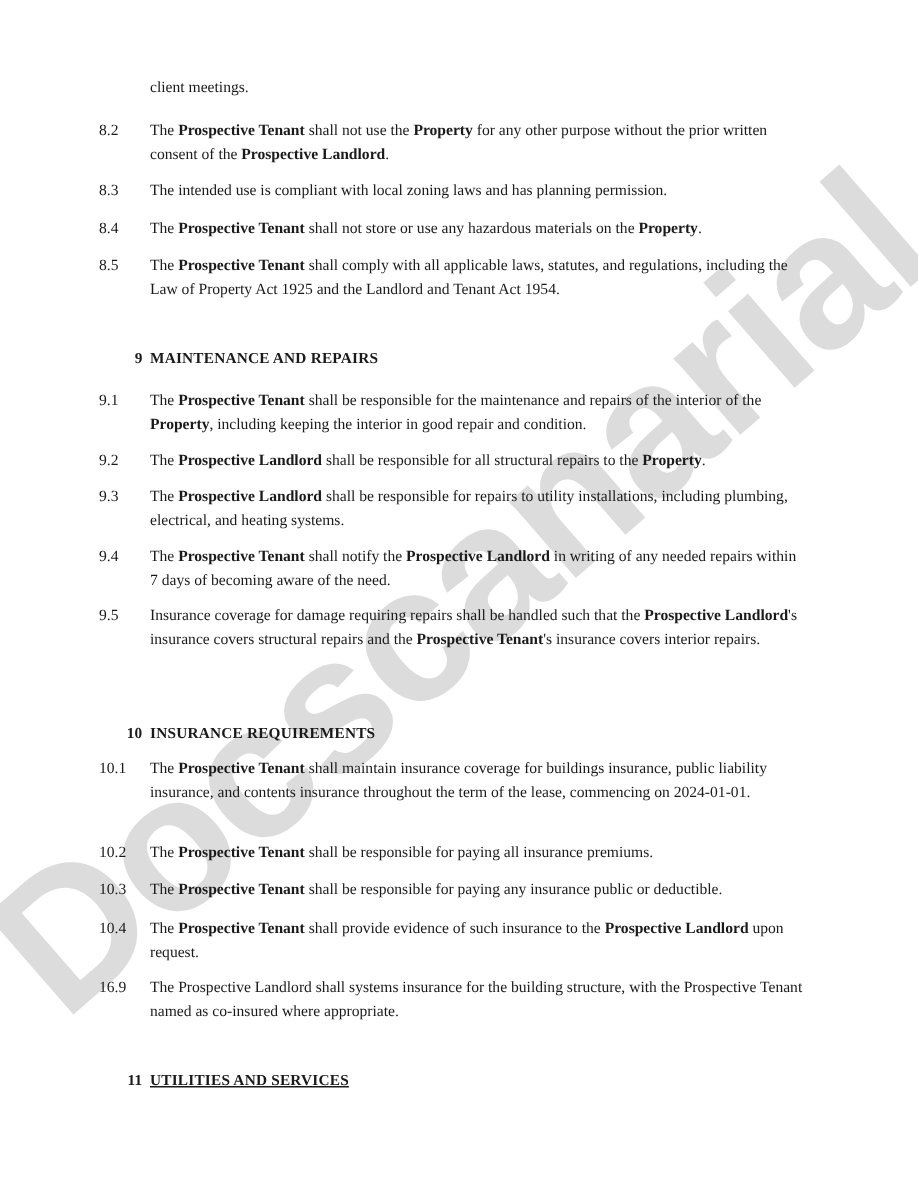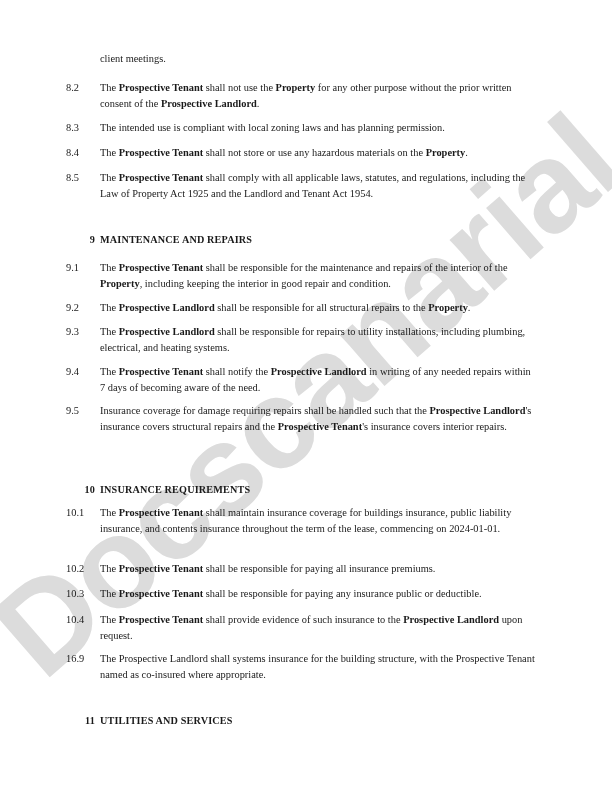--- a/index.html
+++ b/index.html
@@ -155,17 +155,17 @@
           <div class="body"><span>The </span><b>Prospective Tenant</b><span> shall be responsible for paying any insurance public or deductible.</span></div>
         </div>
         <div class="clause" style="top: 612px;">
           <span class="num">10.4</span>
           <div class="body"><span>The </span><b>Prospective Tenant</b><span> shall provide evidence of such insurance to the </span><b>Prospective Landlord</b><span> upon request.</span></div>
         </div>
         <div class="clause" style="top: 651px;">
           <span class="num">16.9</span>
           <div class="body"><span>The Prospective Landlord shall systems insurance for the building structure, with the Prospective Tenant named as co-insured where appropriate.</span></div>
         </div>
-        <div class="heading" style="top: 715px;"><span class="hnum">11</span><span class="htitle">UTILITIES AND SERVICES</span></div>
+        <div class="heading" style="top: 715px; text-decoration: underline;"><span class="hnum">11</span><span class="htitle">UTILITIES AND SERVICES</span></div>
       </div>
   </div>
 
 </div>
 
 </body></html>

